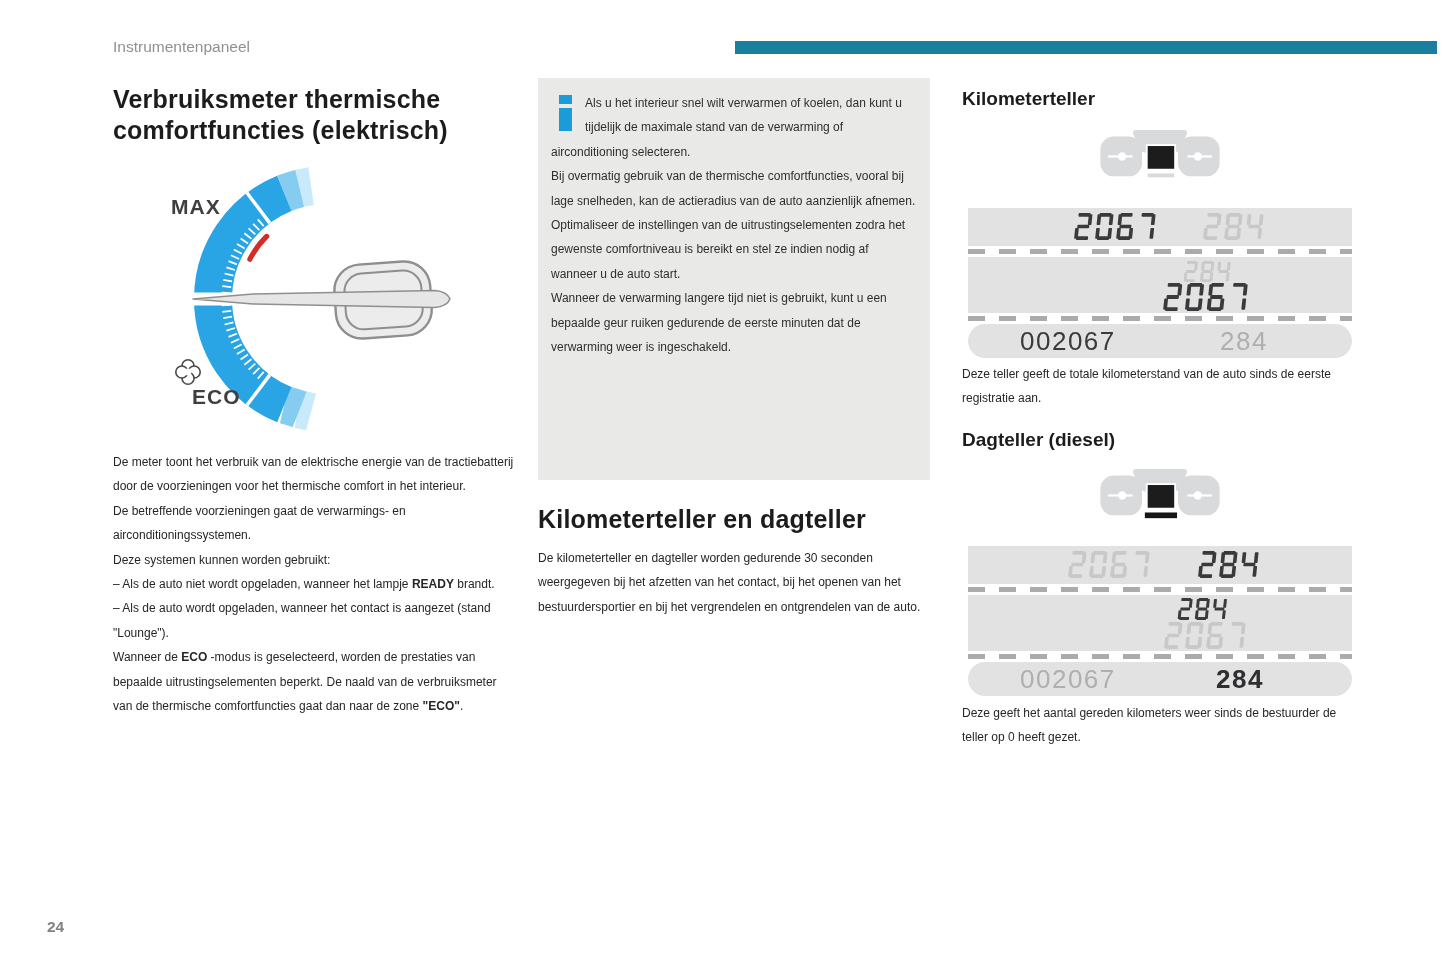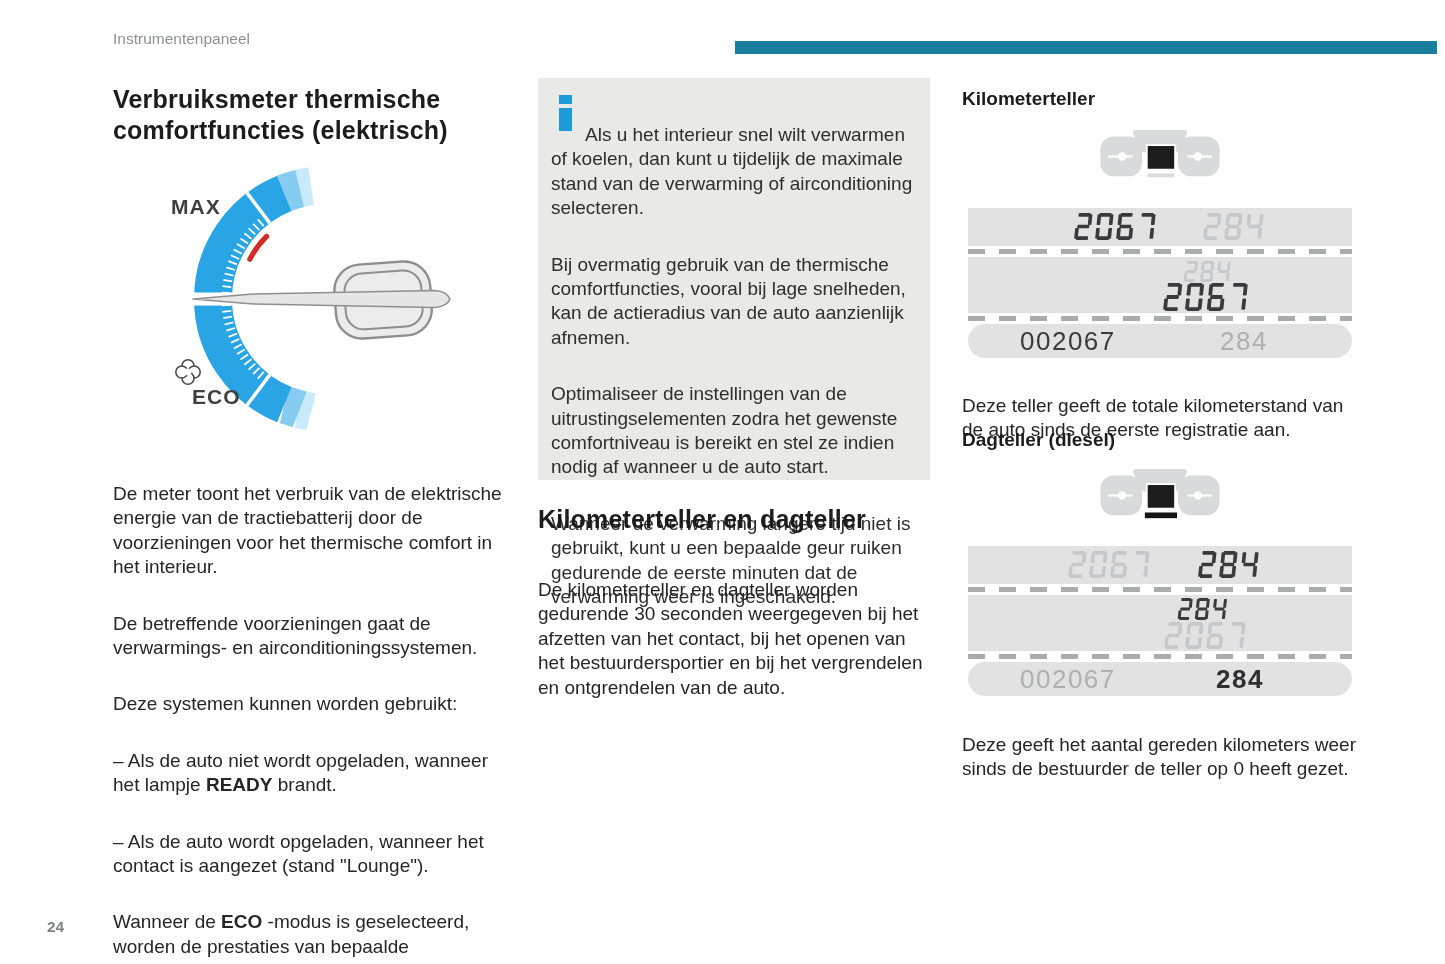--- a/index.html
+++ b/index.html
@@ -1,27 +1,27 @@
 <!DOCTYPE html>
 <html><head>
 <meta charset="utf-8">
 <style>
   * { margin:0; padding:0; box-sizing:border-box; }
   html,body { background:#ffffff; }
   body { font-family:"Liberation Sans", sans-serif; color:#2a2a2a; }
   .page { position:relative; width:1445px; height:964px; background:#fff; overflow:hidden; }
 
-  .crumb { position:absolute; left:113px; top:30px; font-size:15.5px; color:#8e9193; }
+  .crumb { position:absolute; left:113px; top:38px; font-size:15.5px; color:#8e9193; }
   .accent-bar { position:absolute; left:735px; top:41px; width:702px; height:13px; background:#1a7e9e; }
 
   .col-left   { position:absolute; left:113px; top:84px;  width:402px; }
 
   h1 { font-size:25px; line-height:31px; font-weight:700; color:#1c1c1e; letter-spacing:0.2px; }
   h2 { font-size:19px; line-height:23px; font-weight:700; color:#1c1c1e; }
-  p, .body-text { font-size:19px; line-height:24.4px; color:#262626;margin-top:32px; }
+  p, .body-text { font-size:12px; line-height:24.4px; color:#262626; }
   .b { font-weight:700; }
 
   .gauge-wrap { position:absolute; left:113px; top:160px; width:405px; height:286px; }
   .left-text  { position:absolute; left:113px; top:450px; width:404px; }
 
   .info-box { position:absolute; left:538px; top:78px; width:392px; height:402px;
               background:#e9eae8; padding:13px 13px 10px 13px; }
   .info-box p { color:#2e2e2e; }
   .info-i { float:left; width:15px; height:36px; margin:4px 12px 2px 7px; color:#1b9cd8; }
   .mid-title { position:absolute; left:538px; top:504px; width:400px; }

